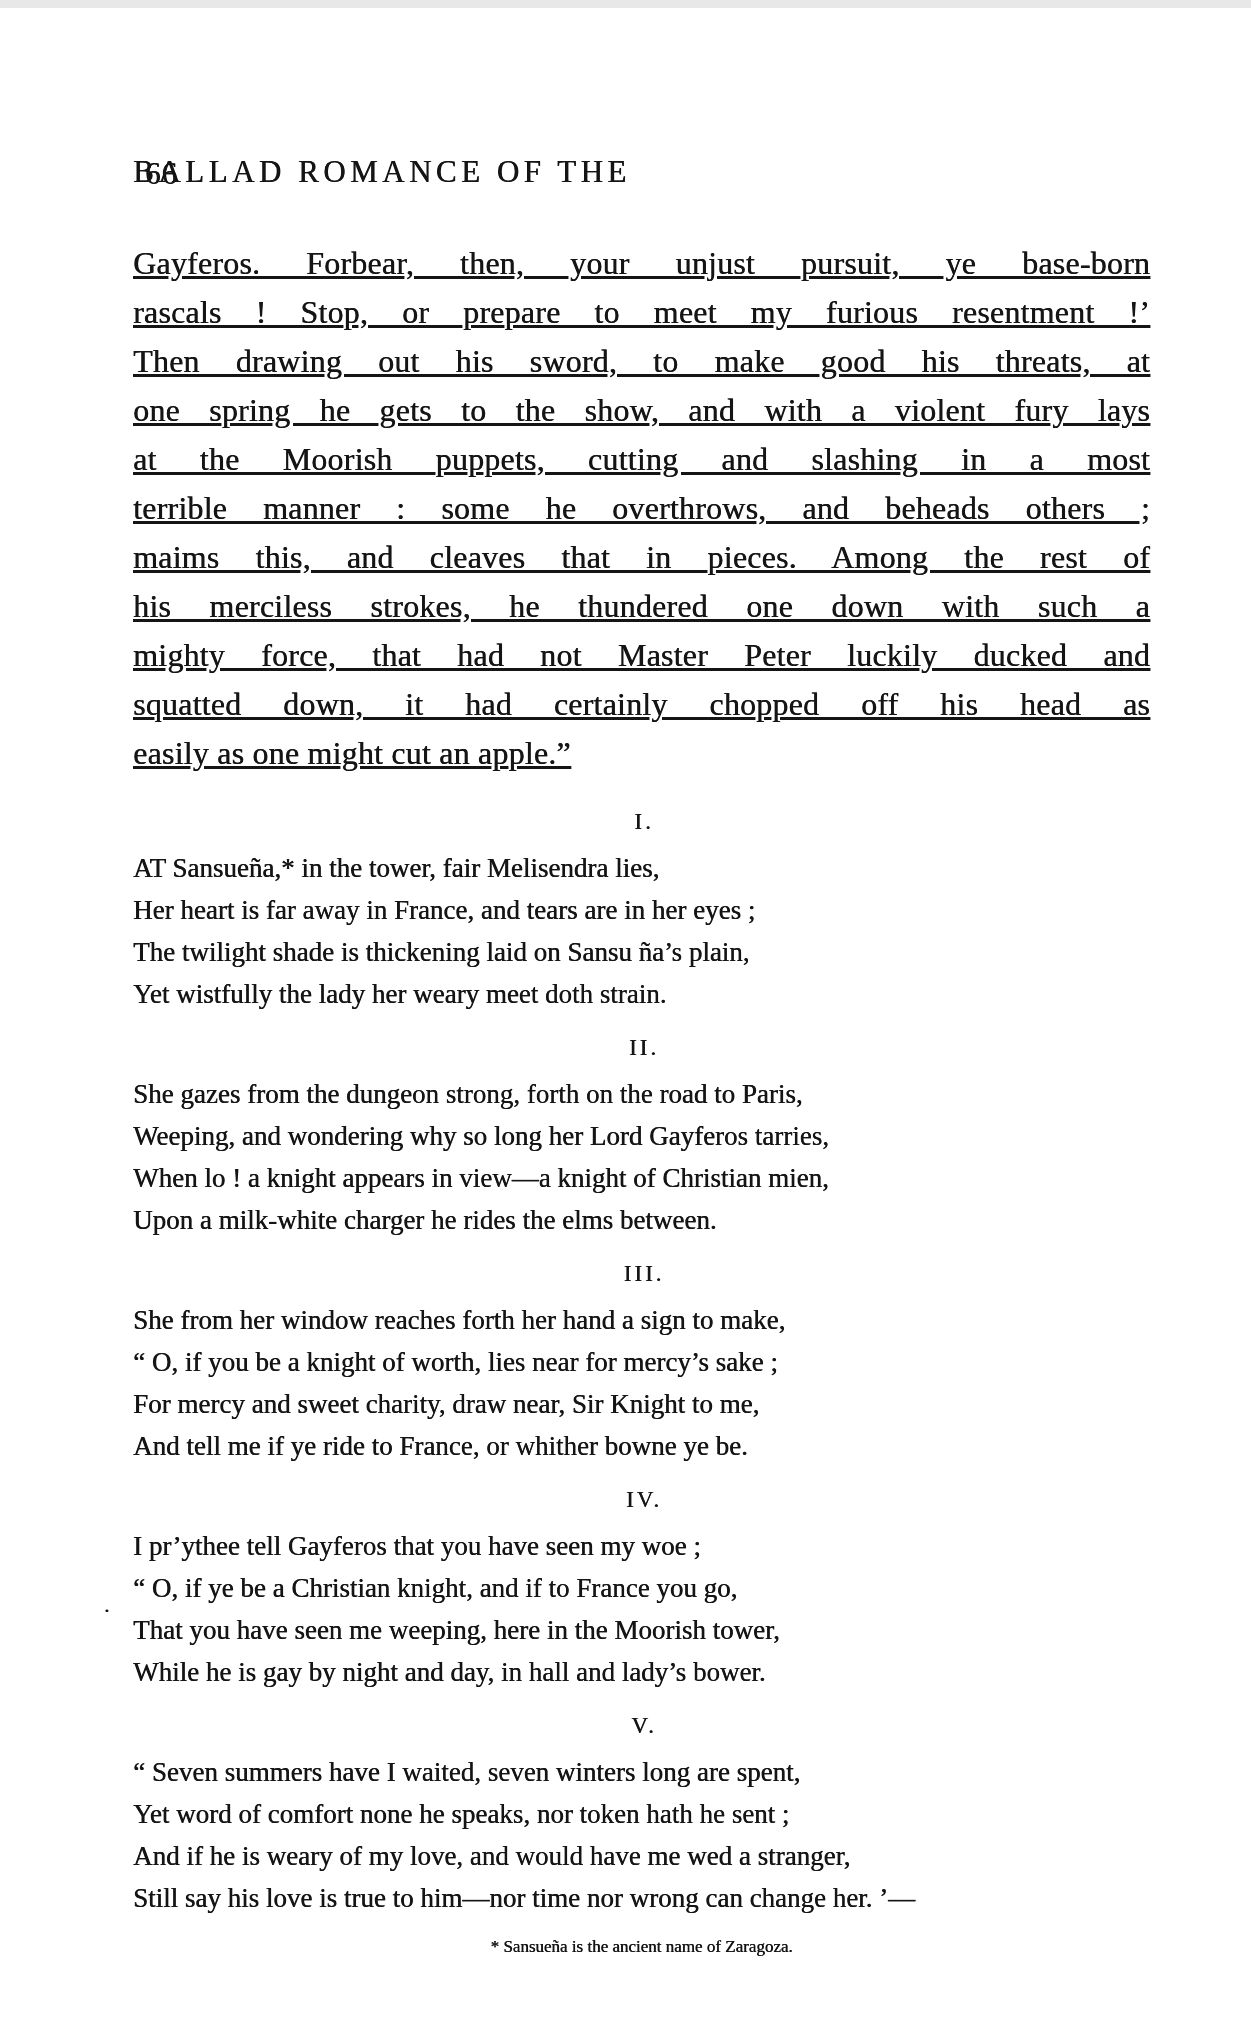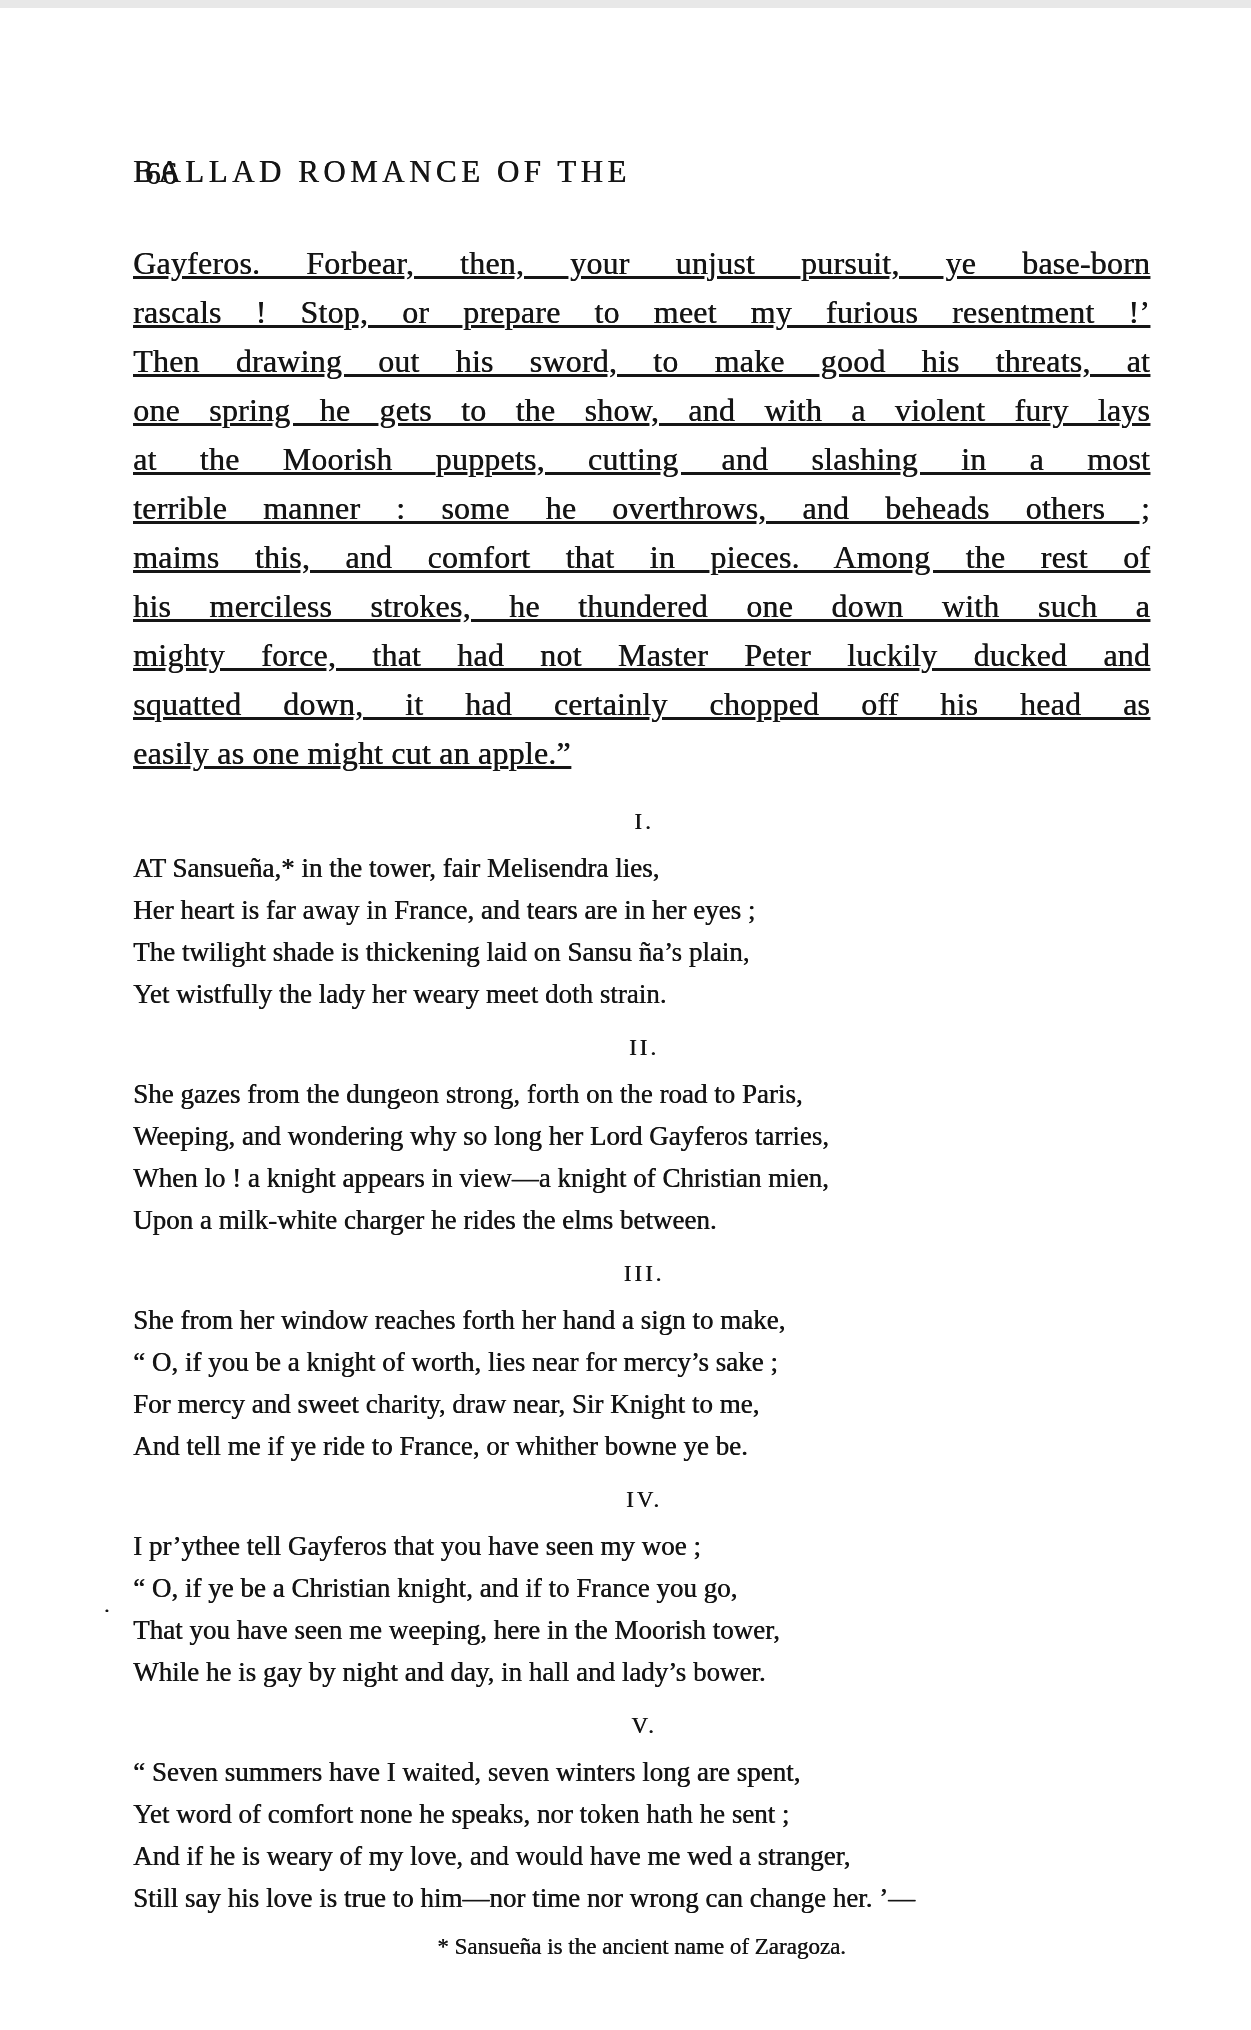--- a/index.html
+++ b/index.html
@@ -73,21 +73,21 @@
     font-size: 27px;
     line-height: 42px;
     white-space: nowrap;
   }
   .footnote {
     position: absolute;
     top: 1922px;
     left: 133px;
     width: 1017px;
     text-align: center;
-    font-size: 23px;
+    font-size: 17px;
     line-height: 34px;
   }
   .margin-mark {
     position: absolute;
     left: 103px;
     top: 1592px;
     font-size: 22px;
     line-height: 22px;
   }
 </style>
@@ -101,21 +101,21 @@
     <span class="header-title">BALLAD ROMANCE OF THE</span>
   </div>
 
   <div class="prose">
       <div class="pline">Gayferos.  Forbear, then, your unjust pursuit, ye base-born</div>
       <div class="pline">rascals !  Stop, or prepare to meet my furious resentment !’</div>
       <div class="pline">Then drawing out his sword, to make good his threats, at</div>
       <div class="pline">one spring he gets to the show, and with a violent fury lays</div>
       <div class="pline">at the Moorish puppets, cutting and slashing in a most</div>
       <div class="pline">terrible manner : some he overthrows, and beheads others ;</div>
-      <div class="pline">maims this, and comfort that in pieces.  Among the rest of</div>
+      <div class="pline">maims this, and cleaves that in pieces.  Among the rest of</div>
       <div class="pline">his merciless strokes, he thundered one down with such a</div>
       <div class="pline">mighty force, that had not Master Peter luckily ducked and</div>
       <div class="pline">squatted down, it had certainly chopped off his head as</div>
       <div class="pline">easily as one might cut an apple.”</div>
     </div>
 
   <div class="poem">
       <div class="stanza">
         <div class="stanza-numeral">I.</div>
         <div class="vline">AT Sansueña,* in the tower, fair Melisendra lies,</div>

